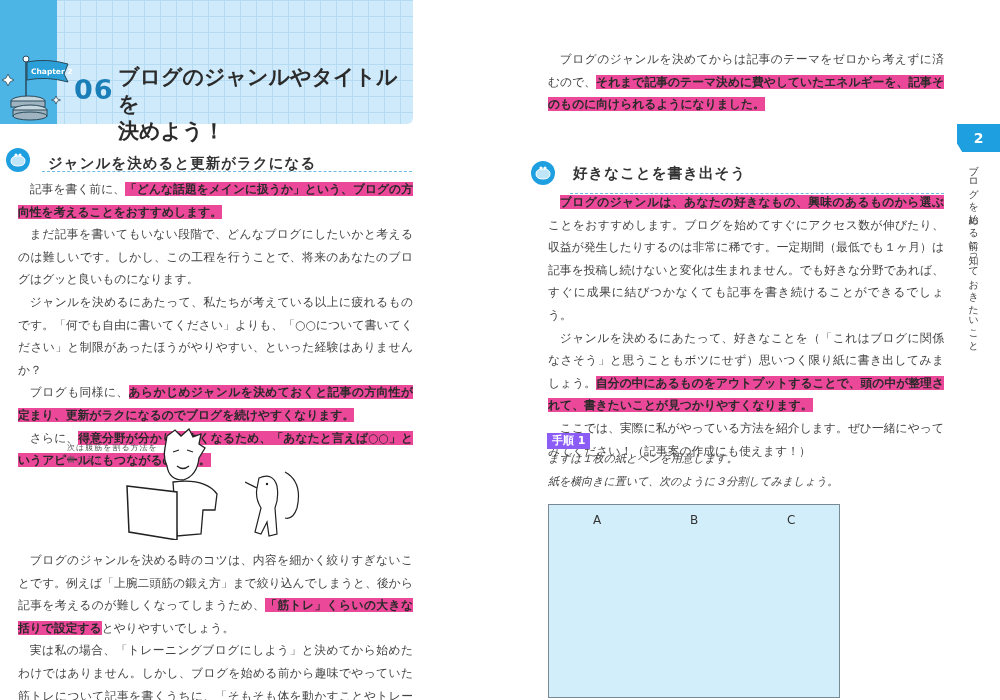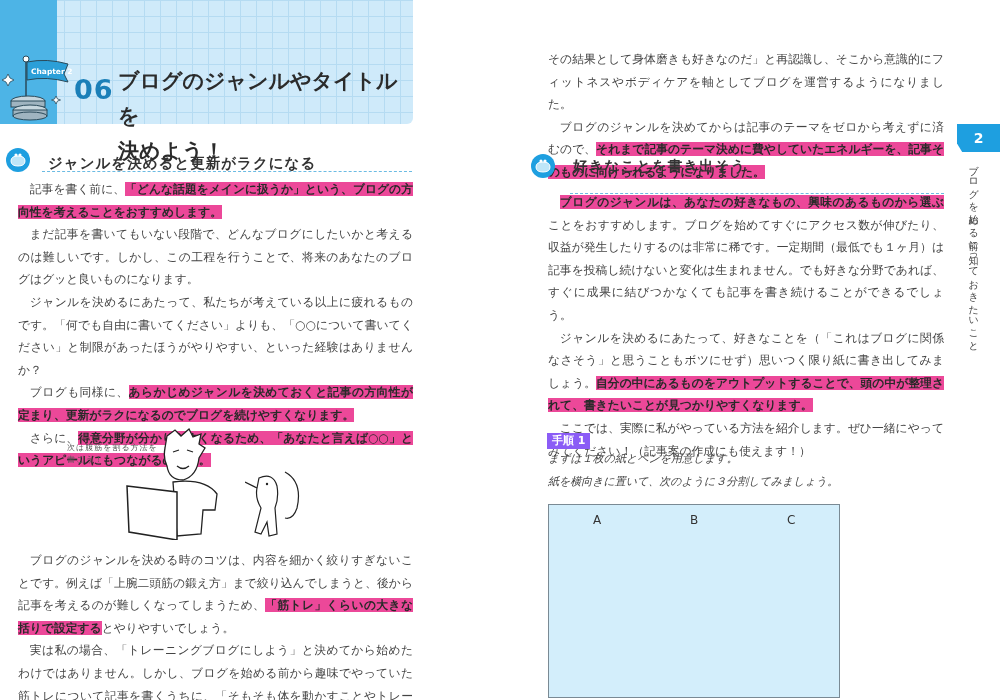--- a/index.html
+++ b/index.html
@@ -21,21 +21,21 @@
       background: #4db4e6;
     }
     .chapter-illus { position: absolute; left: 2px; top: 52px; width: 72px; height: 72px; }
     .chapter-num {
       position: absolute; left: 74px; top: 74px;
       font-family: "DejaVu Sans", sans-serif; font-weight: bold;
       font-size: 27px; color: #1a7fb8; letter-spacing: 1px;
     }
     .chapter-title {
       position: absolute; left: 118px; top: 64px; width: 290px;
-      font-size: 21px; line-height: 35px; color: #2b2b2b; font-weight: bold;
+      font-size: 21px; line-height: 27px; color: #2b2b2b; font-weight: bold;
     }
 
     .section-head { position: absolute; display: flex; align-items: center; }
     .purse-icon { width: 24px; height: 24px; margin-right: 12px; }
     .section-title {
       font-size: 14.5px; font-weight: bold; color: #333; letter-spacing: 1px;
     }
     .dotted-rule { position: absolute; border-top: 1px dashed #6bbbe3; height: 0; }
 
     .body-text {
@@ -146,25 +146,24 @@
 
 <div class="body-text" style="left:18px; top:549px; width:395px;">
   <p><span>ブログのジャンルを決める時のコツは、内容を細かく絞りすぎないことです。例えば「上腕二頭筋の鍛え方」まで絞り込んでしまうと、後から記事を考えるのが難しくなってしまうため、</span><span class="hl">「筋トレ」くらいの大きな括りで設定する</span><span>とやりやすいでしょう。</span></p>
   <p><span>実は私の場合、「トレーニングブログにしよう」と決めてから始めたわけではありません。しかし、ブログを始める前から趣味でやっていた筋トレについて記事を書くうちに、「そもそも体を動かすことやトレーニング自体が好きで、</span></p>
 </div>
 
 <div class="side-tab">2</div>
 <div class="side-label">ブログを始める前に知っておきたいこと</div>
 
 <div class="body-text" style="left:548px; top:48px; width:396px;">
-  <p style="text-indent:0;"><span>その結果として身体磨きも好きなのだ」と再認識し、そこから意識的にフィットネスやボディケアを軸としてブログを運営するようになりました。</span></p>
   <p><span>ブログのジャンルを決めてからは記事のテーマをゼロから考えずに済むので、</span><span class="hl">それまで記事のテーマ決めに費やしていたエネルギーを、記事そのものに向けられるようになりました。</span></p>
 </div>
 
-<div class="section-head" style="left:531px; top:154px;">
+<div class="section-head" style="left:531px; top:161px;">
   <svg class="purse-icon" viewBox="0 0 24 24">
     <circle cx="12" cy="12" r="12" fill="#1e9fe0"></circle>
     <path d="M5 13 Q5 8 12 8 Q19 8 19 13 Q19 18 12 18 Q5 18 5 13 Z" fill="#bfe6f8" stroke="#fff" stroke-width="1"></path>
     <circle cx="10" cy="7" r="1.6" fill="#fff"></circle>
     <circle cx="14" cy="7" r="1.6" fill="#fff"></circle>
   </svg>
   <span class="section-title" style="margin-left:6px;">好きなことを書き出そう</span>
 </div>
 <div class="dotted-rule" style="left:570px; top:193px; width:374px;"></div>
 

